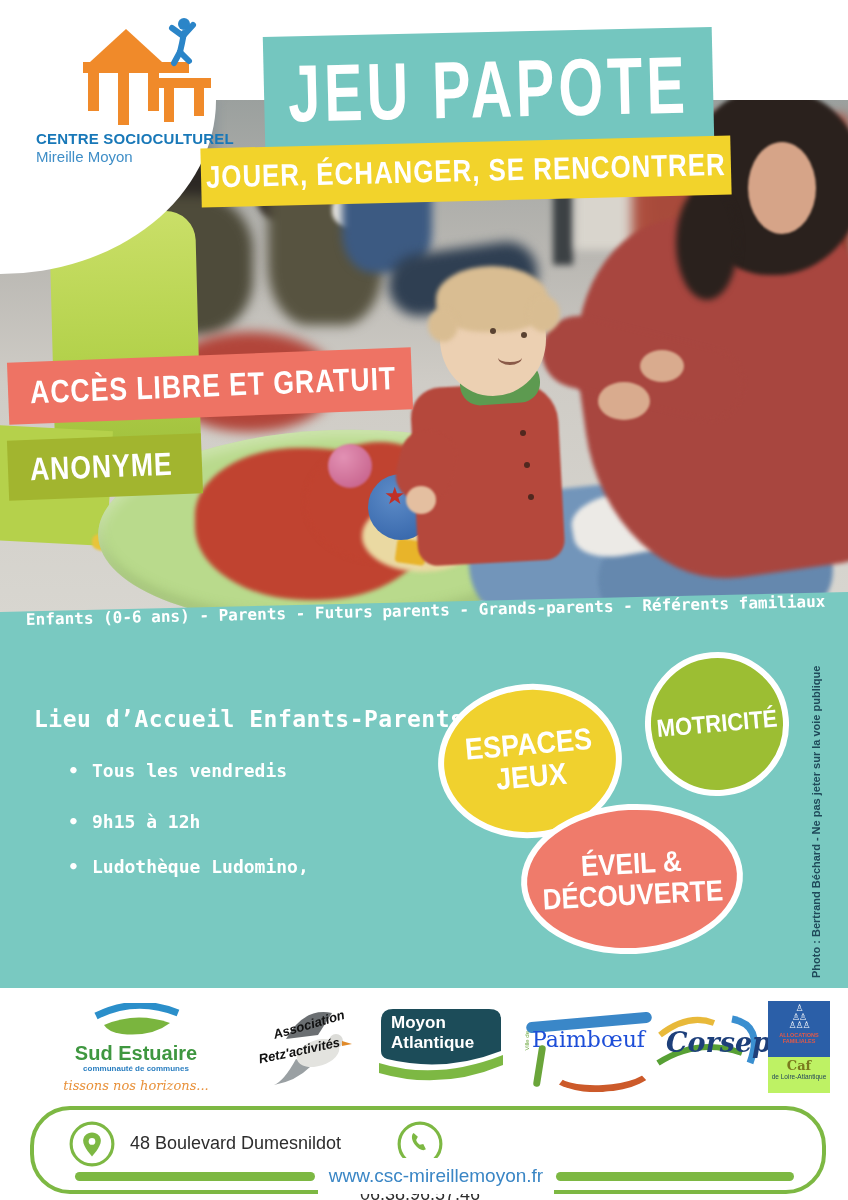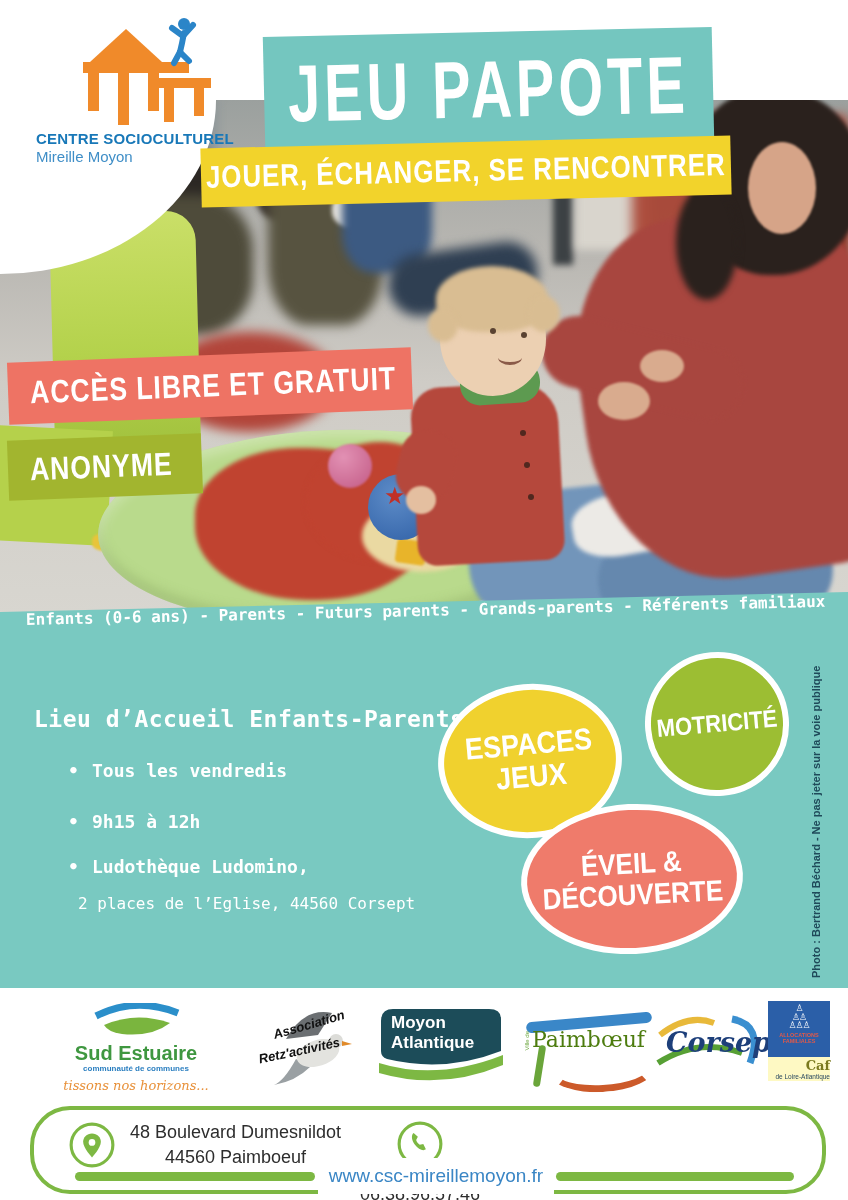--- a/index.html
+++ b/index.html
@@ -132,33 +132,33 @@
   .se-sub{font-size:8px;font-weight:bold;color:#2b7fc0;margin-top:1px;}
   .se-tag{font-size:13px;color:#e8913a;font-style:italic;font-family:"DejaVu Serif",serif;margin-top:5px;}
   .retz{left:258px;top:4px;width:108px;height:95px;}
   .retz .t1{position:absolute;left:14px;top:18px;transform:rotate(-16deg);font-size:13px;font-weight:bold;font-style:italic;color:#111;}
   .retz .t2{position:absolute;left:0px;top:44px;transform:rotate(-12deg);font-size:13px;font-weight:bold;font-style:italic;color:#111;}
   .retz svg{position:absolute;left:8px;top:2px;}
   .la{left:375px;top:10px;width:132px;height:84px;}
   .la-text{position:absolute;left:16px;top:8px;color:#fff;font-weight:bold;font-size:17px;line-height:1.15;}
   .pb{left:518px;top:6px;width:140px;height:90px;}
   .pb-blue{position:absolute;left:8px;top:16px;width:126px;height:11px;background:#3a87c8;border-radius:8px;transform:rotate(-5deg);}
-  .pb-name{position:absolute;left:14px;top:26px;font-size:22px;color:#4d7c0f;font-family:"DejaVu Serif",serif;}
+  .pb-name{position:absolute;left:14px;top:26px;font-size:22px;color:#1d4ed8;font-family:"DejaVu Serif",serif;}
   .pb-ville{position:absolute;left:6px;top:30px;font-size:6px;color:#6aa53a;writing-mode:vertical-rl;transform:rotate(180deg);}
   .pb-green{position:absolute;left:18px;top:44px;width:7px;height:42px;background:#6aa53a;border-radius:4px;transform:rotate(9deg);}
   .pb-orange{position:absolute;left:32px;top:48px;width:92px;height:30px;border:6px solid transparent;
              border-bottom:7px solid #cc5a2a;border-radius:50%;transform:rotate(-3deg);}
   .cor{left:652px;top:10px;width:118px;height:80px;}
   .cor-name{position:absolute;left:14px;top:22px;font-size:27px;font-style:italic;font-weight:bold;
             color:#1d3f7a;font-family:"DejaVu Serif",serif;}
   .caf{left:768px;top:6px;width:62px;height:94px;font-family:"Liberation Sans",sans-serif;}
   .caf-blue{width:62px;height:56px;background:#2b5fa8;text-align:center;color:#fff;}
   .caf-figs{font-size:9px;line-height:.95;letter-spacing:-1px;padding-top:3px;}
   .caf-org{font-size:5.5px;font-weight:bold;color:#e05a4a;line-height:1.1;margin-top:2px;}
-  .caf-teal{width:62px;height:24px;background:#fef9c3;text-align:right;color:#1d3f5a;}
+  .caf-teal{width:62px;height:36px;background:#bef264;text-align:center;color:#1d3f5a;}
   .caf-name{font-family:"DejaVu Serif",serif;font-weight:bold;font-size:13px;color:#7a7a1e;line-height:1.1;padding-top:2px;}
   .caf-region{font-size:6.5px;line-height:1.1;}
 
   
   .contact{left:30px;top:1106px;width:788px;height:80px;border:4px solid #7db843;border-radius:40px;
            background:#fff;z-index:9;}
   .ci{position:absolute;display:flex;align-items:center;gap:14px;top:10px;}
   .ci .lines{font-size:18px;color:#2d2d2d;line-height:1.4;text-align:center;}
   .ci-addr{left:34px;} .ci-phone{left:326px;flex-direction:column;} .ci-mail{left:548px;}
   .bar-green{position:absolute;height:9px;background:#7db843;border-radius:5px;top:1172px;z-index:10;}
@@ -273,21 +273,20 @@
   </div>
 
   <div class="abs teal">
     <div class="audience mono">Enfants (0-6 ans) - Parents - Futurs parents - Grands-parents - Référents familiaux</div>
     <div class="lieu-heading mono">Lieu d’Accueil Enfants-Parents</div>
     <ul class="lieu-list mono">
       <li>Tous les vendredis</li>
       <li class="thin">9h15 à 12h</li>
       <li>Ludothèque Ludomino,</li>
     </ul>
-    <div class="lieu-address mono">2 places de l’Eglise, 44560 Corsept</div>
     <div class="bubble bubble-yellow">
       <span>ESPACES
 JEUX</span>
     </div>
     <div class="bubble bubble-green">
       <span>MOTRICITÉ</span>
     </div>
     <div class="bubble bubble-coral">
       <span>ÉVEIL &amp;
 DÉCOUVERTE</span>
@@ -360,21 +359,20 @@
 
   <div class="abs contact">
     <div class="ci ci-addr">
       <svg width="48" height="48" viewBox="0 0 46 46">
         <circle cx="23" cy="23" r="20" stroke="#7db843" stroke-width="3" fill="none"></circle>
         <path d="M23 12 c-5 0 -8.5 3.8 -8.5 8 c0 6 8.5 15 8.5 15 s8.5 -9 8.5 -15 c0 -4.2 -3.5 -8 -8.5 -8 z" fill="#7db843"></path>
         <circle cx="23" cy="20.5" r="3.2" fill="#fff"></circle>
       </svg>
       <div class="lines">
         <div>48 Boulevard Dumesnildot</div>
-        <div>44560 Paimboeuf</div>
       </div>
     </div>
     <div class="ci ci-phone">
       <svg width="48" height="48" viewBox="0 0 46 46">
         <circle cx="23" cy="23" r="20" stroke="#7db843" stroke-width="3" fill="none"></circle>
         <path d="M15.5 13.5 c-2.2 2.2 -1.2 7 2.8 11 c4 4 8.8 5 11 2.8 l-3.2 -4.8 -3.2 1.2 c-1.8 -0.9 -3.2 -2.3 -4.1 -4.1 l1.2 -3.2 z" fill="#7db843" transform="rotate(8 23 23)"></path>
       </svg>
       <div class="lines">
         <div>06.38.96.57.46</div>
         <div>02.40.27.51.77</div>

